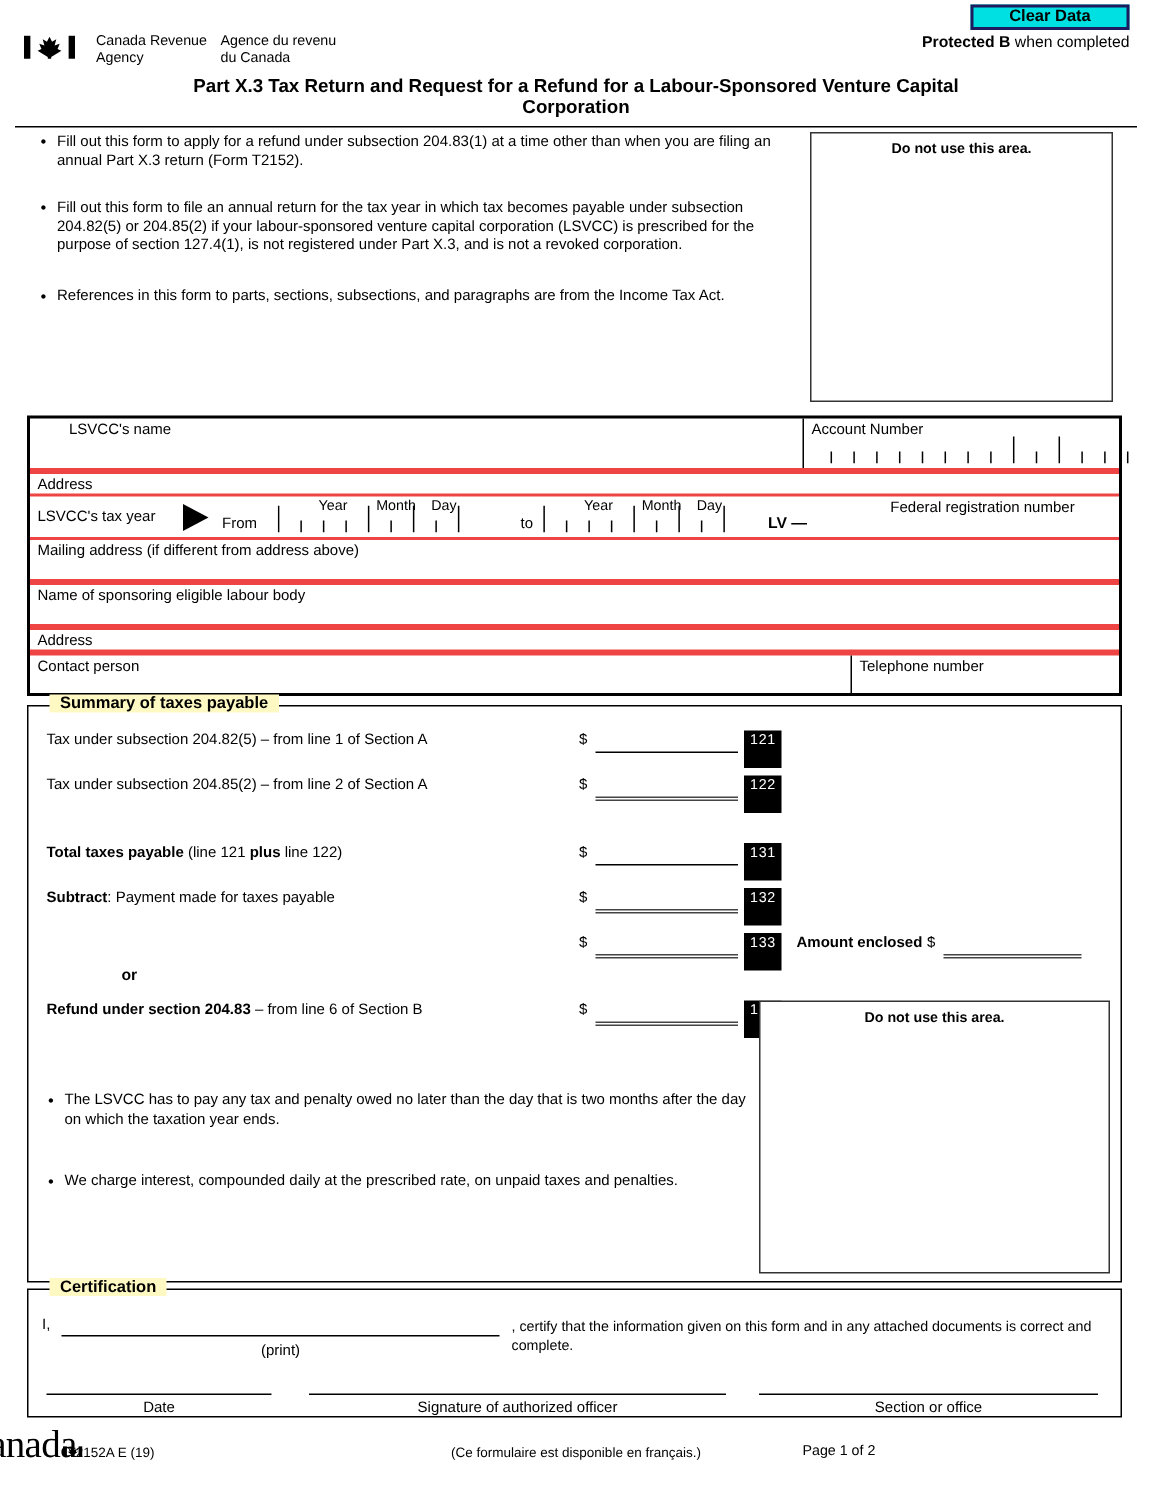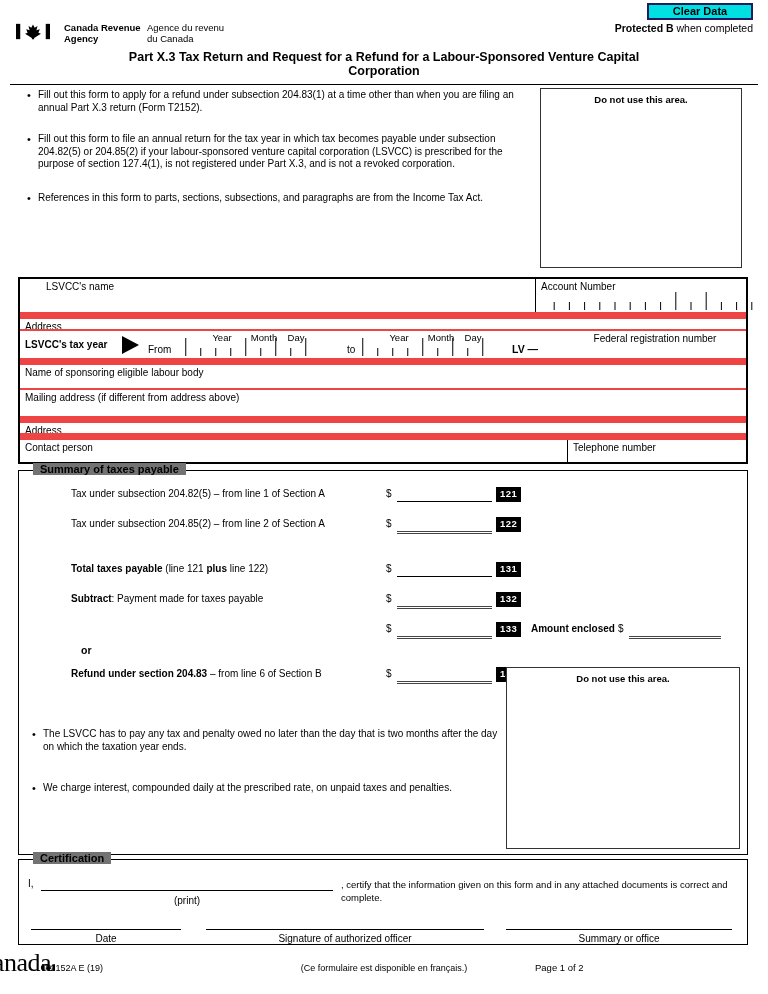--- a/index.html
+++ b/index.html
@@ -16,37 +16,37 @@
   .form-title { position:absolute; top:51px; left:104px; width:560px; text-align:center; font-weight:bold; font-size:12.5px; line-height:13.5px; }
   .hr-top { position:absolute; top:84px; left:10px; right:10px; border-top:1px solid #000; }
 
   
   .bullet { position:absolute; left:38px; width:500px; font-size:10px; line-height:12.5px; }
   .bullet::before { content:"\2022"; position:absolute; left:-11px; font-size:11px; }
   .dnu-box { border:1.5px solid #333; background:#fff; text-align:center; font-size:9.5px; font-weight:bold; padding-top:5px; }
 
   
   .info-table { position:absolute; top:277px; left:18px; width:730px; border:2px solid #000; }
-  .row { position:relative; width:100%; border-top:7px solid #ef4444; font-size:10px; }
+  .row { position:relative; width:100%; border-top:4px solid #ef4444; font-size:10px; }
   .row:first-child { border-top:none; }
   .row .lbl { position:absolute; top:2px; left:5px; font-size:10px; }
   .vsep { position:absolute; top:0; bottom:0; border-left:1px solid #000; }
   .comb-date { position:absolute; }
   .tri { position:absolute; width:0; height:0; border-top:9px solid transparent; border-bottom:9px solid transparent; border-left:17px solid #000; }
   .tick-lbl { position:absolute; font-size:9.5px; transform:translateX(-50%); }
 
   
   .fs { position:absolute; left:18px; width:730px; border:1.5px solid #000; background:#fff; }
-  .legend { position:absolute; top:-8px; left:14px; background:#737373; padding:0 7px; font-weight:bold; font-size:11px; }
+  .legend { position:absolute; top:-8px; left:14px; background:#fef9c3; padding:0 7px; font-weight:bold; font-size:11px; }
   .sumrow { position:absolute; left:0; right:0; height:22px; }
-  .sumlabel { position:absolute; left:12px; top:2px; width:350px; font-size:10px;margin-left:40px; }
+  .sumlabel { position:absolute; left:12px; top:2px; width:350px; font-size:10px; }
   .dollar { position:absolute; left:367px; top:2px; font-size:10px; }
   .mline { position:absolute; left:378px; top:15px; width:95px; border-bottom:1px solid #000; }
   .mline.dbl { border-bottom:3px double #444; }
-  .code { position:absolute; left:477px; top:1px; background:#000; color:#fff; font-size:9.5px; font-weight:bold; padding:1px 4px 3px; letter-spacing:.5px; }
+  .code { position:absolute; left:477px; top:1px; background:#000; color:#fff; font-size:9.5px; font-weight:normal; padding:1px 4px 13px; letter-spacing:.5px; }
   .sum-bullet { position:absolute; left:24px; width:458px; font-size:10px; line-height:12.5px; }
   .sum-bullet::before { content:"\2022"; position:absolute; left:-11px; font-size:11px; }
 
   
   .sigline { position:absolute; border-bottom:1px solid #000; }
   .siglbl { position:absolute; font-size:10px; text-align:center; }
 
   
   .foot { font-size:9px; }
   .wordmark { font-family:"Liberation Serif","DejaVu Serif",serif; font-size:26px; letter-spacing:-.5px; position:relative; }
@@ -63,21 +63,21 @@
     <span class="b">Protected B</span><span> when completed</span>
   </div>
 
   <span class="abs" style="left:16px;top:22px;">
     <svg width="34" height="19" viewBox="0 0 120 62">
       <rect x="0" y="4" width="15" height="54" fill="#000"></rect>
       <rect x="105" y="4" width="15" height="54" fill="#000"></rect>
       <path fill="#000" d="M60 6 L66 18 L76 12 L72 27 L84 23 L79 35 L88 39 L64 54 L64 58 L56 58 L56 54 L32 39 L41 35 L36 23 L48 27 L44 12 L54 18 Z"></path>
     </svg>
   </span>
-  <div class="abs agency-txt" style="left:64px;top:22px;font-weight:bold;">
+  <div class="abs agency-txt" style="left:64px;top:22px;">
     <div>Canada Revenue</div>
     <div>Agency</div>
   </div>
   <div class="abs agency-txt" style="left:147px;top:22px;">
     <div>Agence du revenu</div>
     <div>du Canada</div>
   </div>
 
   <div class="form-title">Part X.3 Tax Return and Request for a Refund for a Labour-Sponsored Venture Capital Corporation</div>
   <div class="hr-top"></div>
@@ -120,21 +120,21 @@
         </span>
       </div>
     </div>
 
     <div class="row" style="height:17px;">
       <span class="lbl">Address</span>
       <div class="abs" style="inset:0;"></div>
     </div>
 
     <div class="row" style="height:29px;border-top-width:2px;">
-      <span class="lbl" style="top:8px;font-weight:bold;">LSVCC's tax year</span>
+      <span class="lbl" style="top:8px;">LSVCC's tax year</span>
       <span class="tri" style="left:102px;top:5px;"></span>
       <span class="abs" style="left:128px;top:13px;font-size:10px;">From</span>
 
       <span class="tick-lbl" style="left:202px;top:1px;">Year</span>
       <span class="tick-lbl" style="left:244px;top:1px;">Month</span>
       <span class="tick-lbl" style="left:276px;top:1px;">Day</span>
       <span class="comb-date" style="left:165px;bottom:0;">
         <svg width="124" height="18" viewBox="0 0 124 18" stroke="#000" stroke-width="1">
           <line x1="0.75" y1="0" x2="0.75" y2="18"></line>
             <line x1="60.75" y1="0" x2="60.75" y2="18"></line>
@@ -165,27 +165,27 @@
           <line x1="75.75" y1="10" x2="75.75" y2="18"></line>
           <line x1="105.75" y1="10" x2="105.75" y2="18"></line>
         </svg>
       </span>
 
       <span class="abs b" style="left:492px;top:12px;font-size:10.5px;">LV —</span>
       <span class="abs" style="left:540px;top:2px;width:190px;text-align:center;font-size:10px;">Federal registration number</span>
       <div class="abs" style="left:525px;top:12px;right:4px;height:16px;"></div>
     </div>
 
+    <div class="row" style="height:28px;border-top-width:2px;">
+      <span class="lbl">Mailing address (if different from address above)</span>
+      <div class="abs" style="inset:0;"></div>
+    </div>
+
     <div class="row" style="height:30px;">
       <span class="lbl">Name of sponsoring eligible labour body</span>
-      <div class="abs" style="inset:0;"></div>
-    </div>
-
-    <div class="row" style="height:28px;border-top-width:2px;">
-      <span class="lbl">Mailing address (if different from address above)</span>
       <div class="abs" style="inset:0;"></div>
     </div>
 
     <div class="row" style="height:17px;">
       <span class="lbl">Address</span>
       <div class="abs" style="inset:0;"></div>
     </div>
 
     <div class="row" style="height:29px;">
       <span class="lbl">Contact person</span>
@@ -265,21 +265,21 @@
 
     <div class="abs" style="left:322px;top:18px;width:420px;font-size:9.5px;line-height:13px;">, certify that the information given on this form and in any attached documents is correct and complete.</div>
 
     <span class="sigline" style="left:12px;top:56px;width:150px;height:14px;"></span>
     <span class="siglbl" style="left:12px;top:73px;width:150px;">Date</span>
 
     <span class="sigline" style="left:187px;top:56px;width:278px;height:14px;"></span>
     <span class="siglbl" style="left:187px;top:73px;width:278px;">Signature of authorized officer</span>
 
     <span class="sigline" style="left:487px;top:56px;width:226px;height:14px;"></span>
-    <span class="siglbl" style="left:487px;top:73px;width:226px;">Summary or office</span>
+    <span class="siglbl" style="left:487px;top:73px;width:226px;">Section or office</span>
   </div>
 
   
   <span class="abs foot" style="left:45px;top:963px;">T2152A E (19)</span>
   <span class="abs foot" style="left:254px;top:963px;width:260px;text-align:center;">(Ce formulaire est disponible en français.)</span>
   <span class="abs foot" style="left:535px;top:962px;font-size:9.5px;">Page 1 of 2</span>
 
   <span class="abs wordmark" style="right:24px;top:948px;">
     <span>Canada</span>
     <span class="wm-flag">

